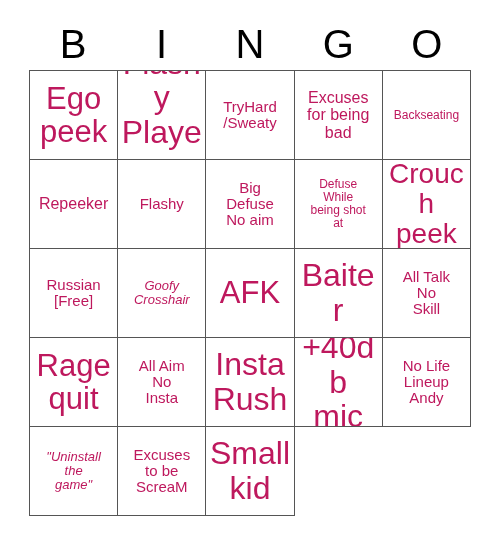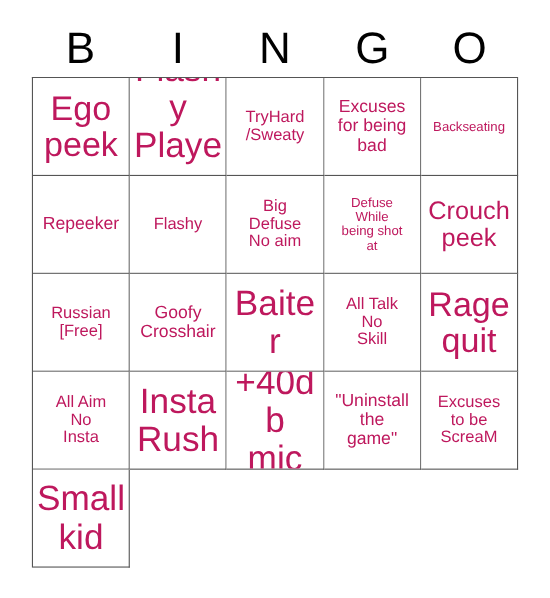--- a/index.html
+++ b/index.html
@@ -76,24 +76,24 @@
     width: 100%;
     line-height: 1.08;
     color: #be185d;
     white-space: pre-line;
     word-break: break-word;
   }
 
   
   .fs-xxl .cell-text { font-size: 31px; }
   .fs-xl  .cell-text { font-size: 32px; }
-  .fs-lg  .cell-text { font-size: 23px; }
+  .fs-lg  .cell-text { font-size: 28px; }
   .fs-md  .cell-text { font-size: 15px; }
   .fs-sm  .cell-text { font-size: 16px; }
-  .fs-xs  .cell-text { font-size: 16px; }
+  .fs-xs  .cell-text { font-size: 13px; font-style: italic; }
   .fs-xxs .cell-text { font-size: 12px; }
 </style>
 </head>
 <body>
 
 <div id="card">
 
   <div id="header-row">
     <div class="header-letter">B</div>
     <div class="header-letter">I</div>
@@ -148,20 +148,23 @@
 peek</span>
       </div>
     <div class="cell fs-md">
         <span class="cell-text">Russian
 [Free]</span>
       </div>
     <div class="cell fs-xs">
         <span class="cell-text">Goofy
 Crosshair</span>
       </div>
+    <div class="cell fs-xxl">
+        <span class="cell-text">AFK</span>
+      </div>
 
     <div class="cell fs-xl">
         <span class="cell-text">Baiter</span>
       </div>
     <div class="cell fs-md">
         <span class="cell-text">All Talk
 No
 Skill</span>
       </div>
     <div class="cell fs-xxl">
@@ -174,20 +177,25 @@
 Insta</span>
       </div>
     <div class="cell fs-xl">
         <span class="cell-text">Insta
 Rush</span>
       </div>
 
     <div class="cell fs-xl">
         <span class="cell-text">+40db
 mic</span>
+      </div>
+    <div class="cell fs-md">
+        <span class="cell-text">No Life
+Lineup
+Andy</span>
       </div>
     <div class="cell fs-xs">
         <span class="cell-text">"Uninstall
 the
 game"</span>
       </div>
     <div class="cell fs-md">
         <span class="cell-text">Excuses
 to be
 ScreaM</span>

